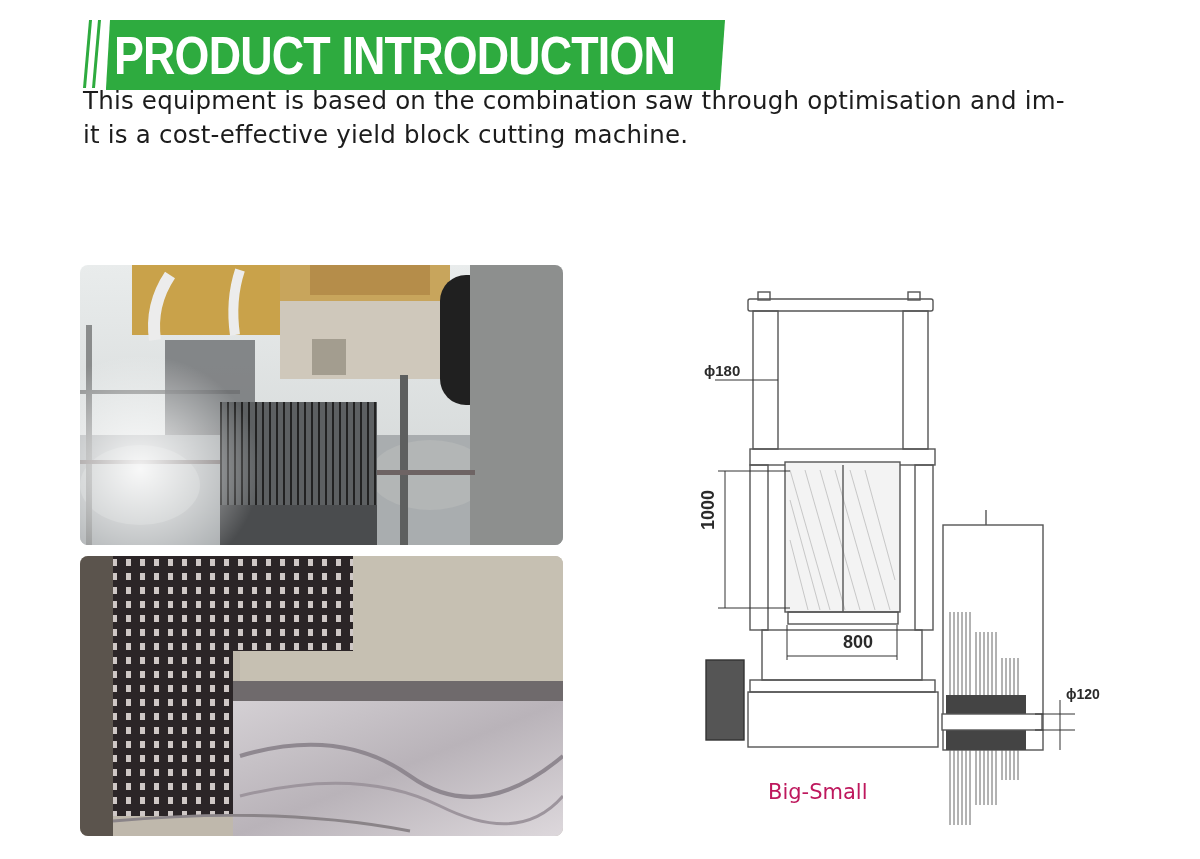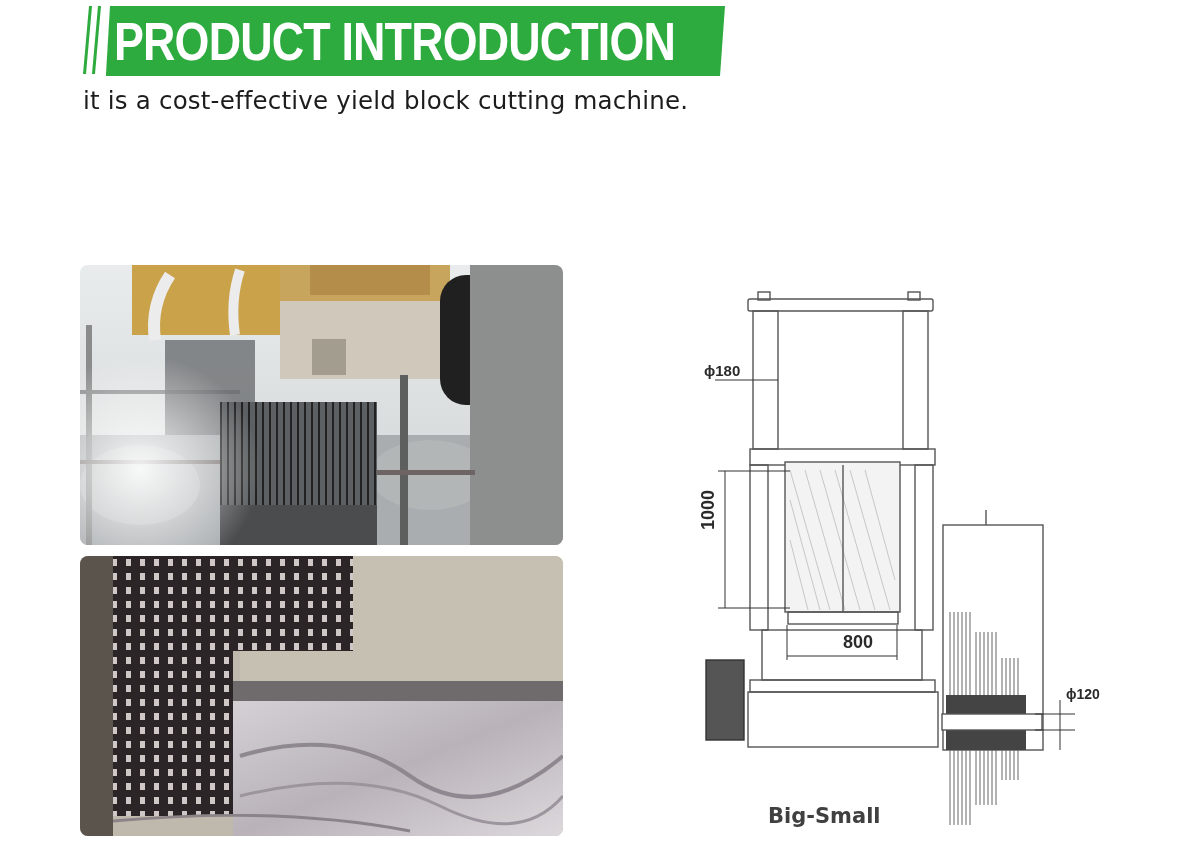--- a/index.html
+++ b/index.html
@@ -1,41 +1,42 @@
 <!DOCTYPE html>
 <html><head>
 <meta charset="utf-8">
 <style>
   html,body{margin:0;padding:0;background:#ffffff;}
   body{width:1200px;height:859px;position:relative;overflow:hidden;font-family:"DejaVu Sans","Liberation Sans",sans-serif;color:#1a1a1a;}
-  .banner{position:absolute;left:80px;top:4px;width:645px;height:72px;}
+  .banner{position:absolute;left:80px;top:18px;width:645px;height:72px;}
   .banner svg{position:absolute;left:0;top:0;}
   .banner-title{position:absolute;left:34px;top:4px;height:66px;line-height:66px;font-family:"Liberation Sans",sans-serif;font-weight:bold;font-size:54px;color:#ffffff;letter-spacing:-1px;transform:scaleX(0.83);transform-origin:left center;white-space:nowrap;}
   .intro{position:absolute;left:83px;top:84px;width:1085px;font-size:24.5px;line-height:34px;color:#1c1c1c;letter-spacing:0.2px;}
   .intro span{display:block;white-space:nowrap;}
   .photo{position:absolute;border-radius:8px;overflow:hidden;}
   .photo1{left:80px;top:265px;width:483px;height:280px;}
   .photo2{left:80px;top:556px;width:483px;height:280px;}
   .diagram{position:absolute;left:690px;top:280px;width:460px;height:560px;}
   .dim{position:absolute;font-family:"Liberation Sans",sans-serif;font-weight:bold;color:#2a2a2a;font-size:18px;}
-  .caption{position:absolute;left:768px;top:804px;font-family:"DejaVu Sans",sans-serif;font-size:21px;font-weight:bold;color:#404040;}
+  .caption{position:absolute;left:768px;top:780px;font-family:"DejaVu Sans",sans-serif;font-size:21px;font-weight:normal;color:#be185d;}
 </style>
 </head>
 <body>
 
 <div class="banner">
   <svg width="645" height="72">
     <polygon points="3,70 9,2 12,2 6,70" fill="#2eab3f"></polygon>
     <polygon points="12,70 18,2 21,2 15,70" fill="#2eab3f"></polygon>
     <polygon points="26,70 30,2 645,2 640,72 26,72" fill="#2eab3f"></polygon>
   </svg>
   <div class="banner-title">PRODUCT INTRODUCTION</div>
 </div>
 
 <div class="intro">
+  <span>This equipment is based on the combination saw through optimisation and im-</span>
   <span>it is a cost-effective yield block cutting machine.</span>
 </div>
 
 <div class="photo photo1">
   <svg width="483" height="280" viewBox="0 0 483 280">
     <defs>
       <linearGradient id="sky" x1="0" y1="0" x2="0" y2="1">
         <stop offset="0" stop-color="#e9ecec"></stop>
           <stop offset="1" stop-color="#cfd3d3"></stop>
       </linearGradient>

